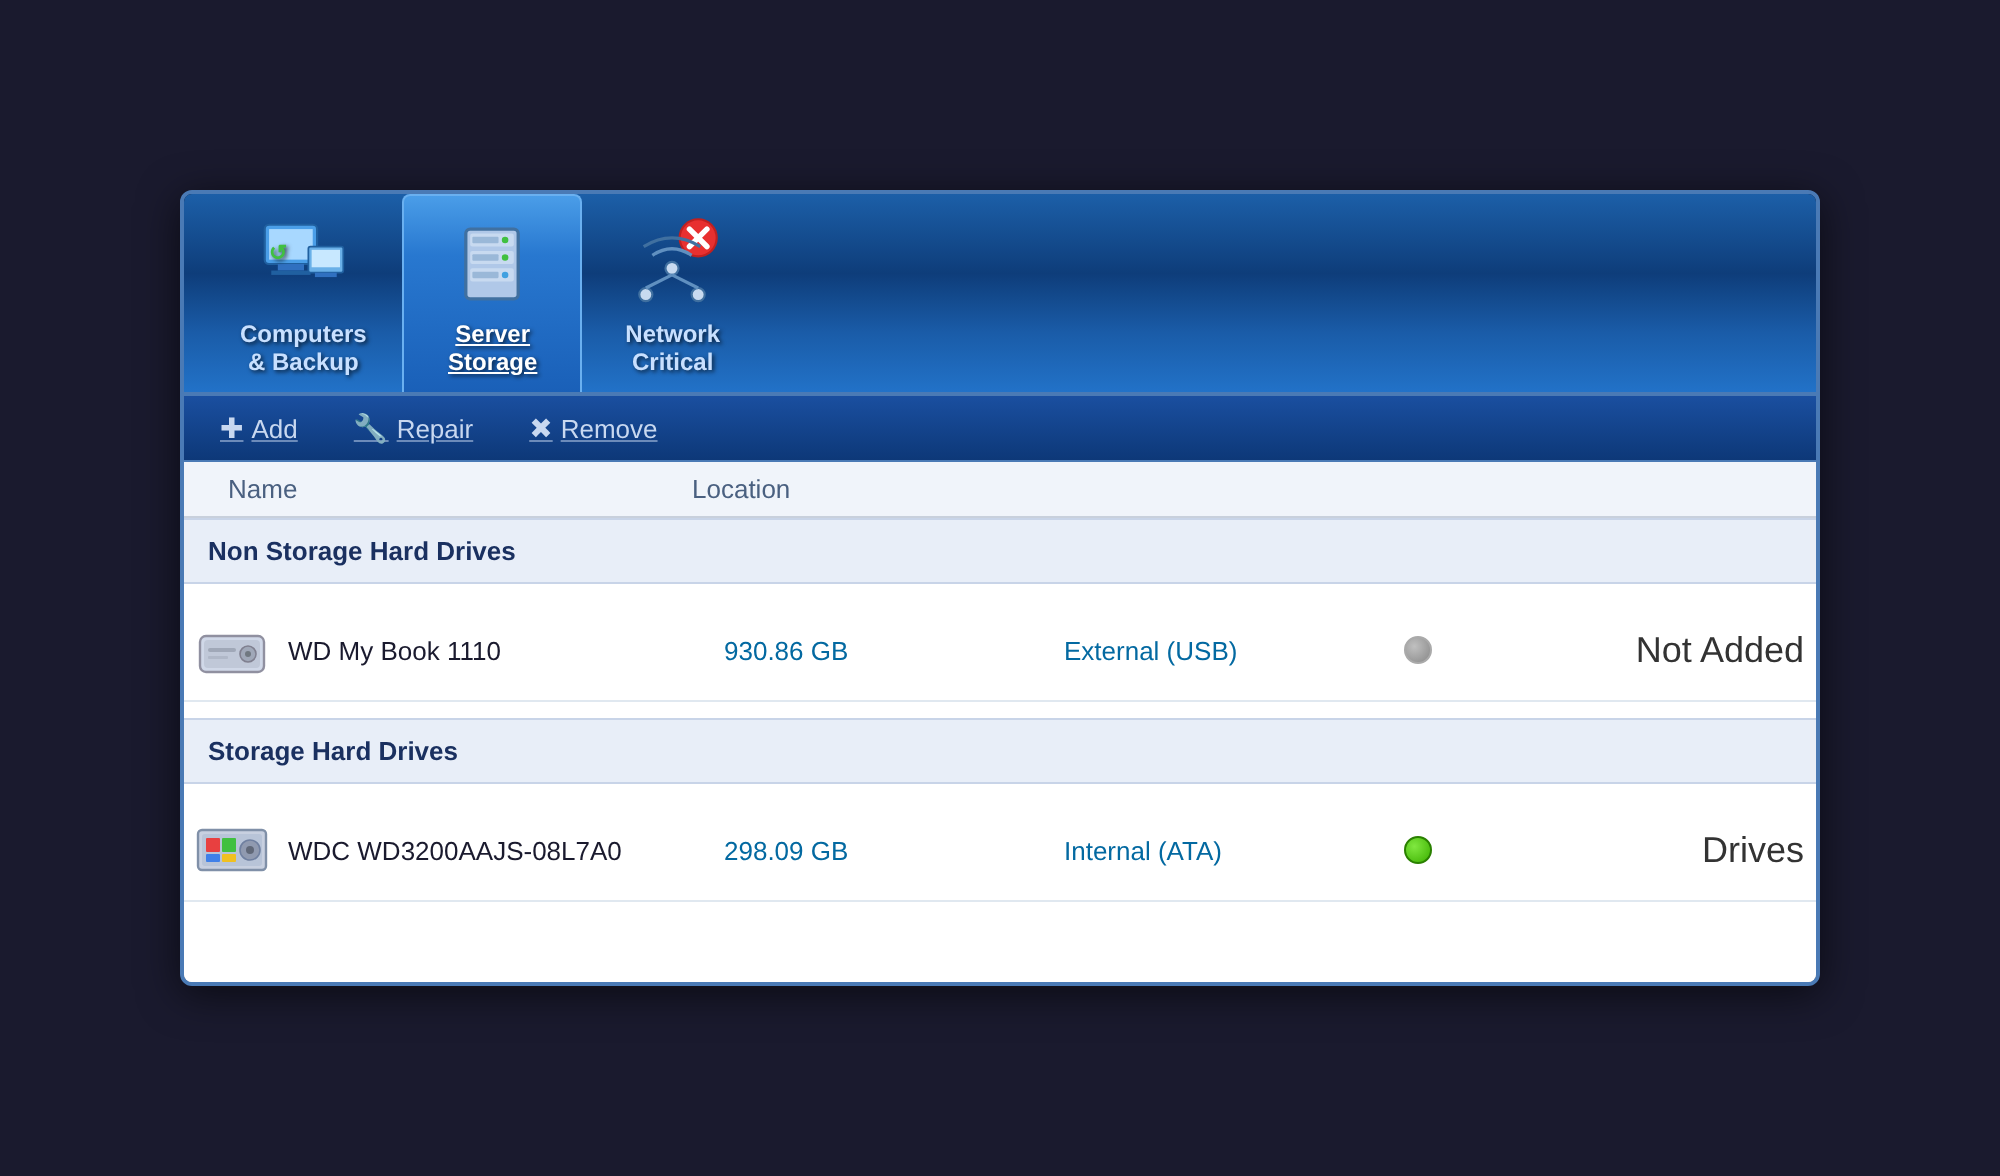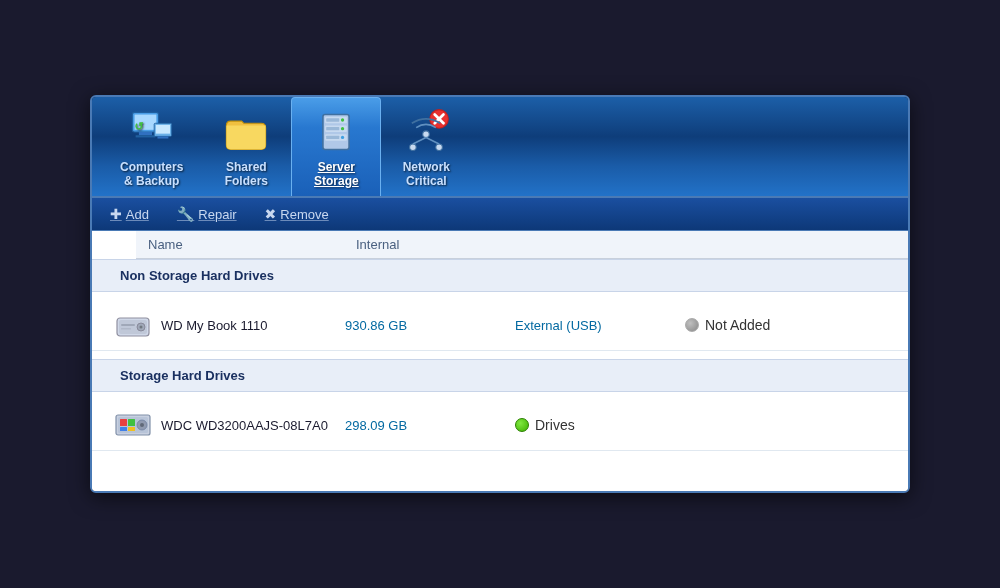--- a/index.html
+++ b/index.html
@@ -87,45 +87,44 @@
       text-decoration: none;
     }
     
     .content {
       background: #ffffff;
     }
     
     .table-header {
       display: grid;
       grid-template-columns: 1fr 170px 170px 200px;
-      padding: 6px 12px;
+      padding: 6px 22px;
       background: #f0f4fa;
       border-bottom: 1px solid #c8d0dc;
       font-size: 13px;
       color: #4a6080;
-      margin-left: 44px;
     }
     .th {
       font-weight: normal;
     }
     
     .section-header {
       background: #e8eef8;
-      padding: 8px 28px;
+      padding: 8px 12px;
       font-size: 13px;
       font-weight: bold;
       color: #1a3060;
       border-bottom: 1px solid #c8d4e8;
       border-top: 1px solid #c8d4e8;
     }
     
     .drive-row {
       display: grid;
       grid-template-columns: 1fr 170px 170px 200px;
-      padding: 10px 23px;
+      padding: 10px 6px;
       align-items: center;
       border-bottom: 1px solid #e0e8f0;
       background: #ffffff;
     }
     .drive-name-cell {
       display: flex;
       align-items: center;
       gap: 10px;
       font-size: 13px;
       color: #1a1a2e;
@@ -139,22 +138,23 @@
       flex-shrink: 0;
     }
     .capacity-cell, .location-cell {
       font-size: 13px;
       color: #0369a1;
     }
     .status-cell {
       display: flex;
       align-items: center;
       gap: 6px;
-      font-size: 14px;
+      font-size: 18px;
       color: #333;
+      justify-content: space-between;
     }
     .status-dot {
       width: 14px;
       height: 14px;
       border-radius: 50%;
       flex-shrink: 0;
     }
     .status-dot.gray {
       background: radial-gradient(circle at 35% 35%, #c0c0c0, #888);
       border: 1px solid #aaa;
@@ -190,31 +190,20 @@
           <rect x="24" y="14" width="16" height="12" rx="1" fill="#6ab0e8" stroke="#2060a0" stroke-width="0.8"></rect>
           <rect x="25.5" y="15.5" width="13" height="8" fill="#c8e8ff"></rect>
           <rect x="27" y="26" width="10" height="2" fill="#3070c0"></rect>
         </svg>
       </div>
       <div class="label" style="white-space:pre-line;">Computers
 &amp; Backup</div>
     </div>
 
 
-    <div class="nav-item">
-      <div class="icon">
-        <svg viewBox="0 0 44 44" xmlns="http://www.w3.org/2000/svg">
-
-          <path d="M4 16 Q4 12 8 12 L18 12 L20 14 L36 14 Q40 14 40 18 L40 34 Q40 38 36 38 L8 38 Q4 38 4 34 Z" fill="#f0c040" stroke="#c0900c" stroke-width="1"></path>
-          <path d="M4 16 L40 16 L40 34 Q40 38 36 38 L8 38 Q4 38 4 34 Z" fill="#f8d860"></path>
-        </svg>
-      </div>
-      <div class="label" style="white-space:pre-line;">Shared
-Folders</div>
-    </div>
 
     <div class="nav-item active">
       <div class="icon">
         <svg viewBox="0 0 44 44" xmlns="http://www.w3.org/2000/svg">
 
           <rect x="10" y="6" width="24" height="32" rx="2" fill="#b0c8e8" stroke="#4070a0" stroke-width="1.5"></rect>
           <rect x="12" y="8" width="20" height="6" rx="1" fill="#c8daf0"></rect>
           <rect x="12" y="16" width="20" height="6" rx="1" fill="#c8daf0"></rect>
           <rect x="12" y="24" width="20" height="6" rx="1" fill="#c8daf0"></rect>
           <circle cx="28" cy="11" r="1.5" fill="#40c040"></circle>
@@ -265,21 +254,21 @@
     <div class="toolbar-btn">
       <span class="btn-icon">✖</span>
       <span>Remove</span>
     </div>
   </div>
 
   <div class="content">
 
     <div class="table-header">
       <div class="th">Name</div>
-      <div class="th">Internal</div>
+      <div class="th">Location</div>
     </div>
 
     <div class="section-header">
       <span>Non Storage Hard Drives</span>
     </div>
     <div class="spacer-row"></div>
 
     <div class="drive-row">
       <div class="drive-name-cell">
         <div class="drive-icon">
@@ -322,20 +311,21 @@
             <rect x="5" y="17" width="7" height="4" rx="0.5" fill="#4080e8"></rect>
             <rect x="13" y="17" width="7" height="4" rx="0.5" fill="#f0c020"></rect>
 
             <circle cx="27" cy="15" r="5" fill="#909ab0" stroke="#7080a0" stroke-width="0.8"></circle>
             <circle cx="27" cy="15" r="2" fill="#606878"></circle>
           </svg>
         </div>
         <span>WDC WD3200AAJS-08L7A0</span>
       </div>
       <div class="capacity-cell">298.09 GB</div>
+      <div class="location-cell">Internal (ATA)</div>
       <div class="status-cell">
         <div class="status-dot green"></div>
         <span>Drives</span>
       </div>
     </div>
     <div class="spacer-row" style="height:40px;"></div>
   </div>
 </div>
 
 </body></html>

